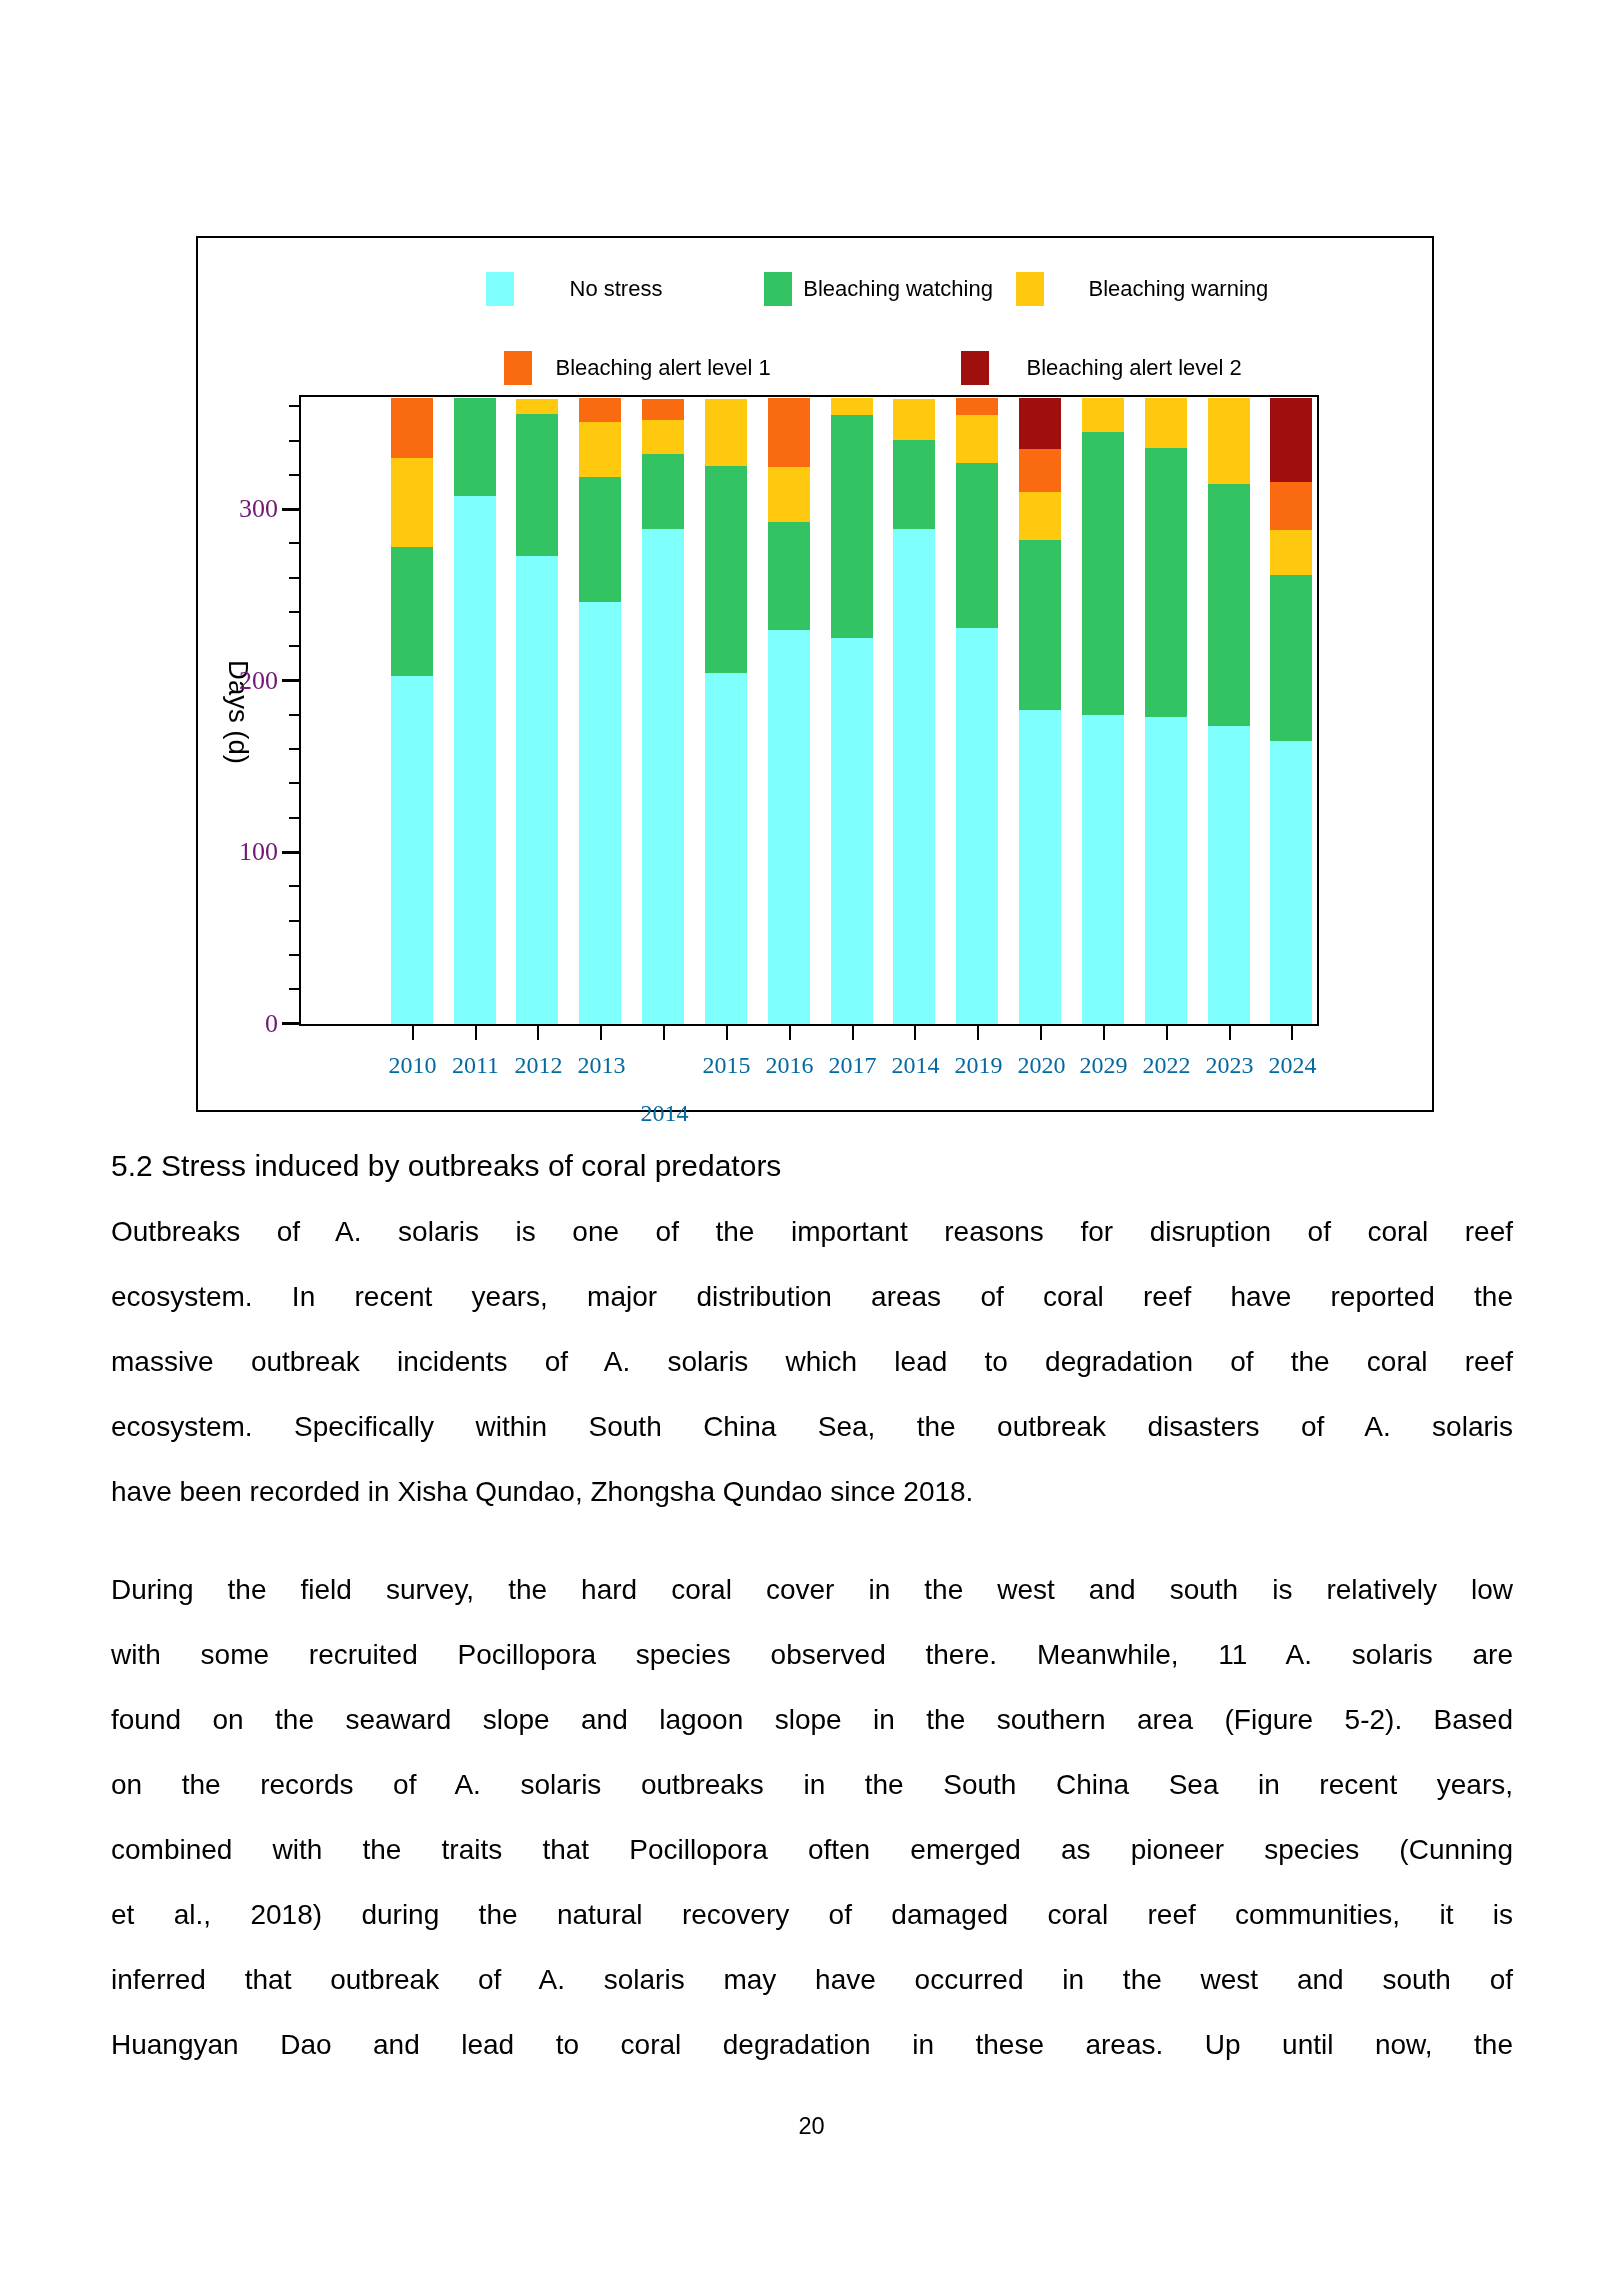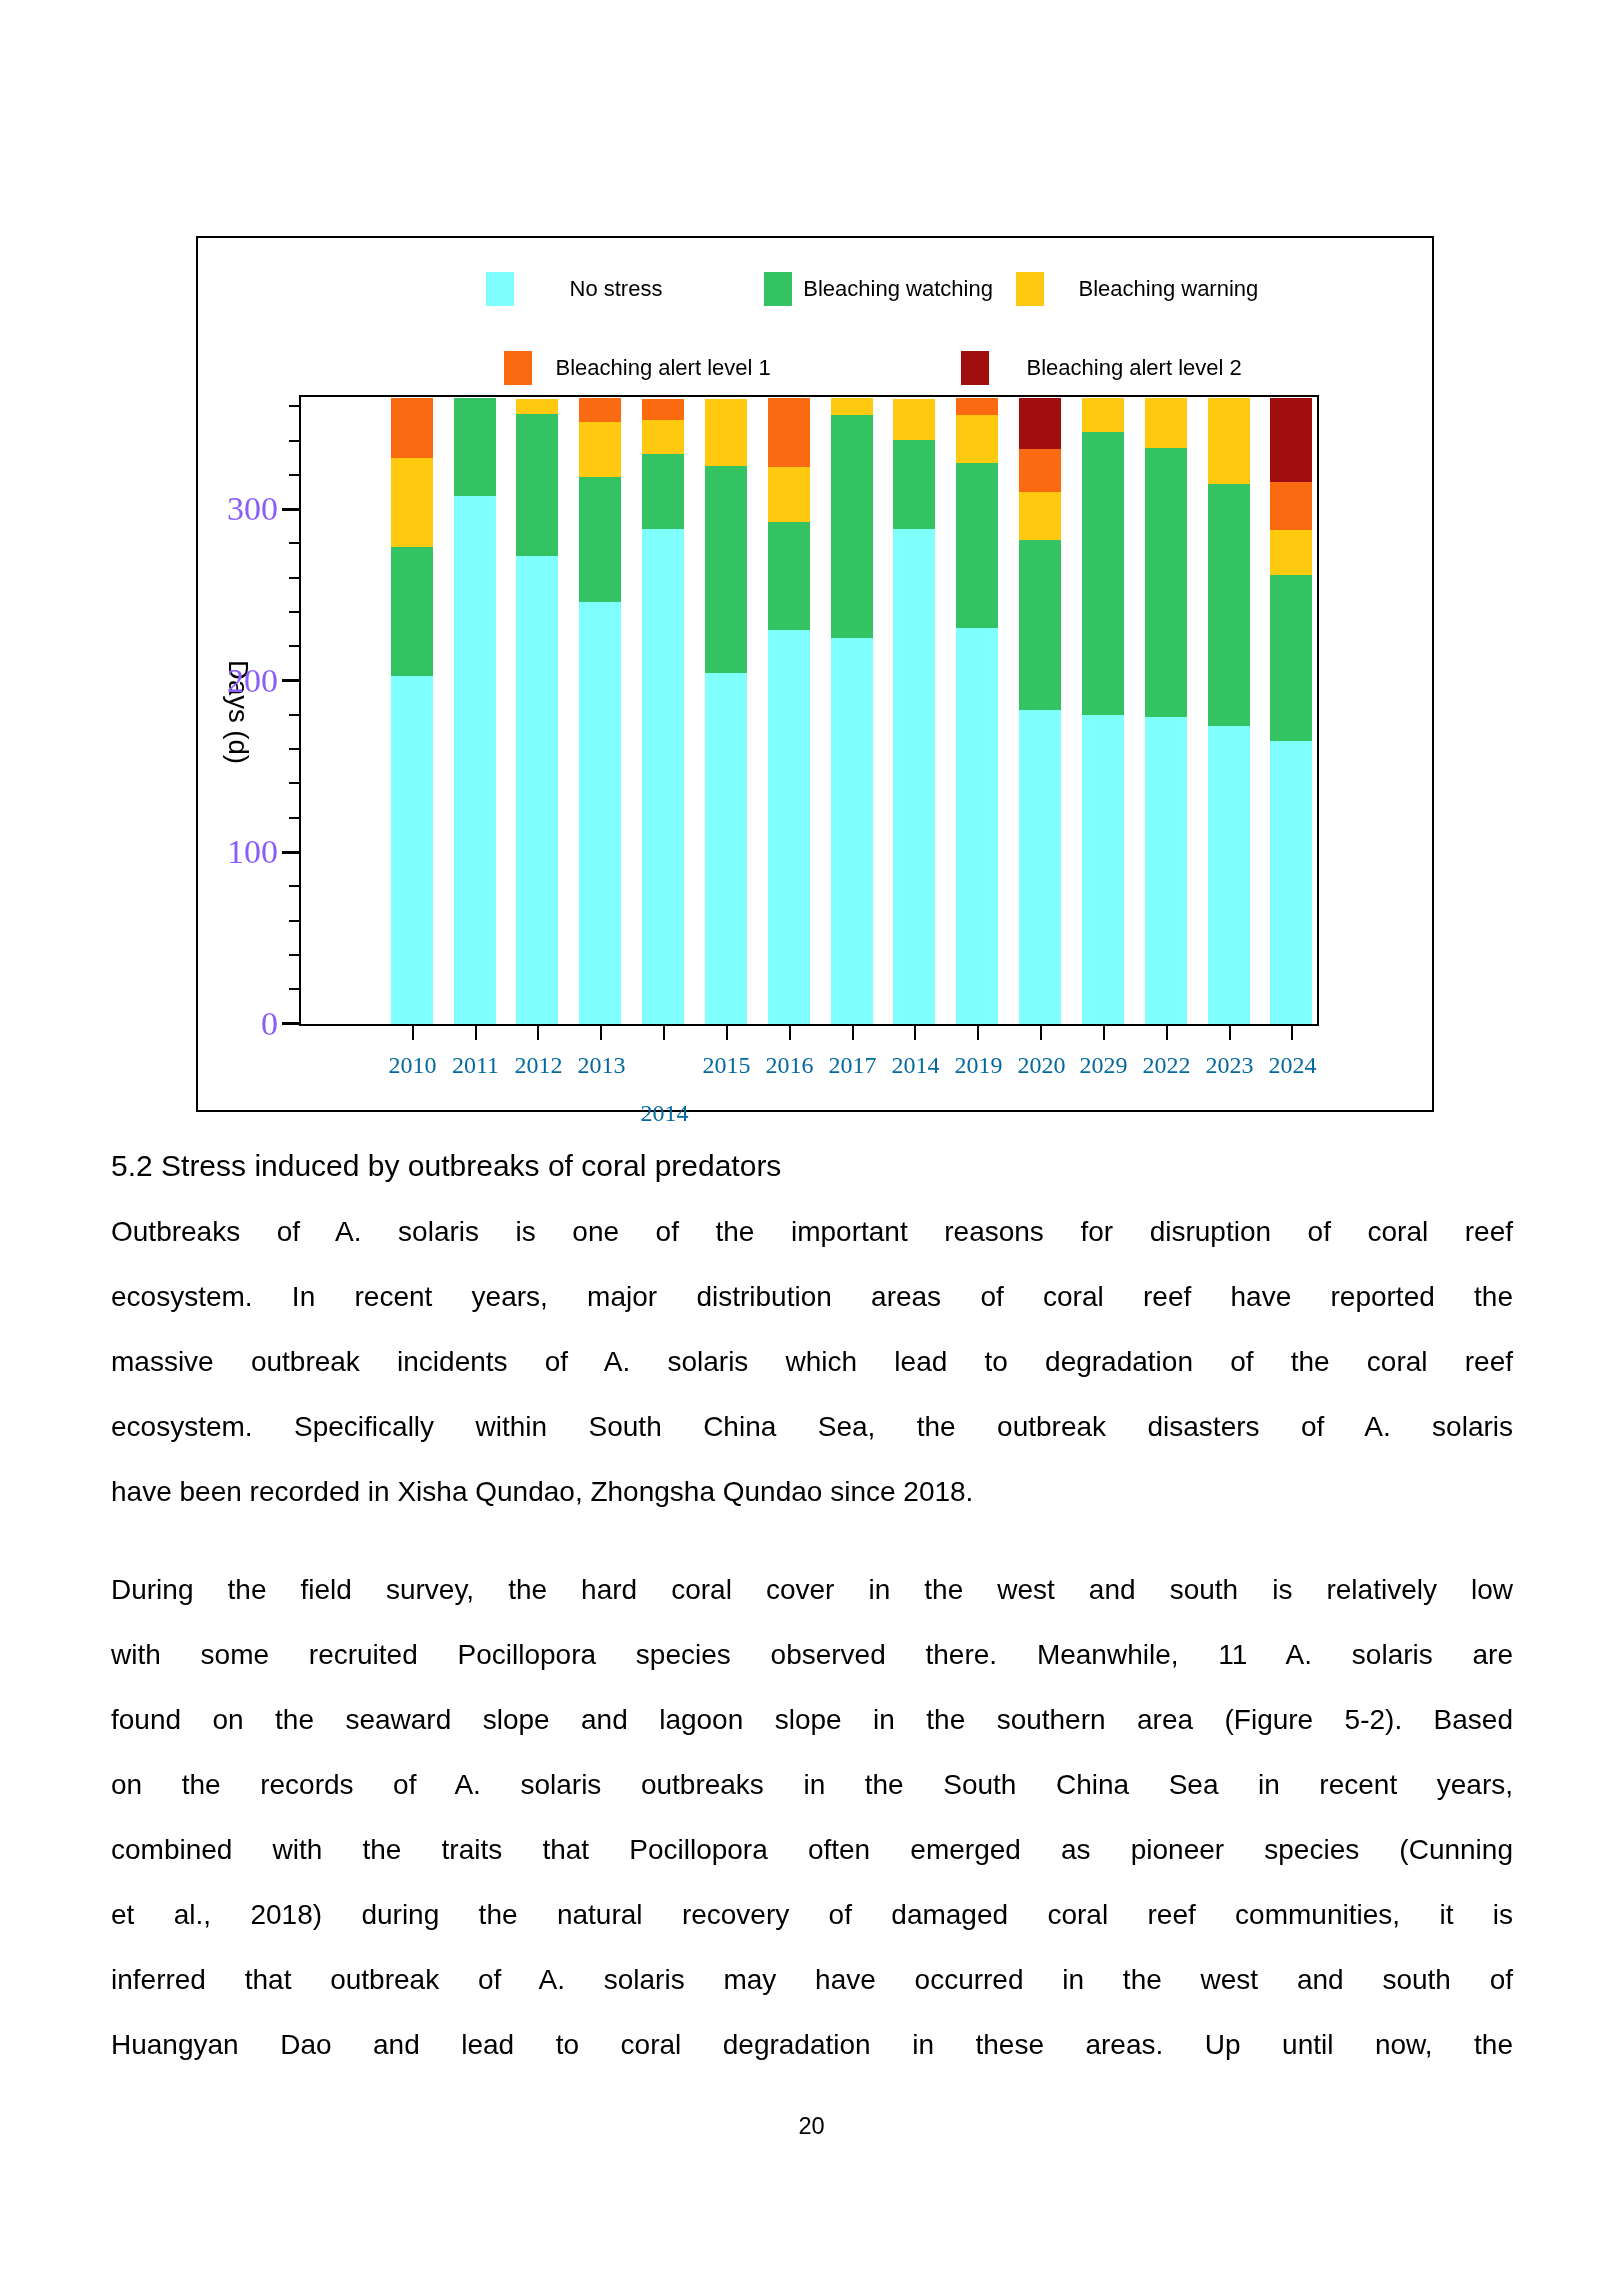--- a/index.html
+++ b/index.html
@@ -7,33 +7,33 @@
         font-family:"Liberation Sans",sans-serif;color:#000;overflow:hidden;}
 
   
   .figure{position:absolute;left:196px;top:236px;width:1234px;height:872px;
           border:2px solid #000;background:#fff;}
   .legend-item{position:absolute;display:flex;align-items:center;}
   .swatch{width:27.5px;height:34px;flex:0 0 27.5px;}
   .legend-label{font-size:22px;line-height:34px;white-space:nowrap;color:#000;}
   #li0{left:288px;top:34px;}  #li0 .legend-label{margin-left:56px;}
   #li1{left:566px;top:34px;}  #li1 .legend-label{margin-left:11.8px;}
-  #li2{left:818px;top:34px;} #li2 .legend-label{margin-left:35px;}
+  #li2{left:818px;top:34px;} #li2 .legend-label{margin-left:45px;}
   #li3{left:306px;top:113px;} #li3 .legend-label{margin-left:24px;}
   #li4{left:763px;top:113px;}#li4 .legend-label{margin-left:38px;}
 
   .plot{position:absolute;left:101px;top:157px;width:1020px;height:631px;
         border:2.6px solid #000;box-sizing:border-box;background:#fff;}
   .bar{position:absolute;bottom:0;width:42px;display:flex;flex-direction:column-reverse;}
   .seg{width:100%;}
 
   .ytick-major{position:absolute;left:84px;width:17px;height:2.6px;background:#000;}
   .ytick-minor{position:absolute;left:91px;width:10.5px;height:2px;background:#000;}
   .ytick-label{position:absolute;left:0;width:80px;text-align:right;
-               font-family:"Liberation Serif",serif;font-size:34px;line-height:31px;color:#8b5cf6;}
+               font-family:"Liberation Serif",serif;font-size:26px;line-height:31px;color:#701a75;}
   .xtick{position:absolute;width:2px;height:14.4px;top:788px;background:#000;}
   .xtick-label{position:absolute;top:814px;width:63px;text-align:center;
                font-family:"Liberation Serif",serif;font-size:24px;color:#0369a1;}
   .y-axis-title{position:absolute;left:-14.4px;top:458px;width:107px;text-align:center;
                 font-size:27.5px;color:#000;transform:rotate(90deg);}
 
   
   .section-heading{position:absolute;left:111px;top:1147px;width:1402px;
                    font-size:30px;line-height:37px;color:#000;}
   .body-para{position:absolute;left:111px;width:1402px;font-size:28px;line-height:65px;color:#000;}

